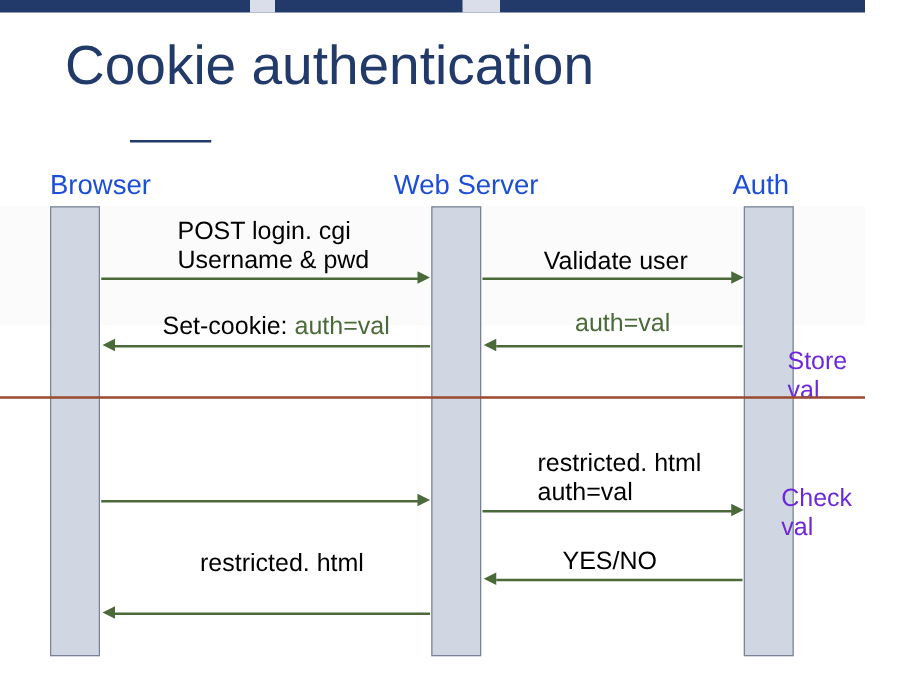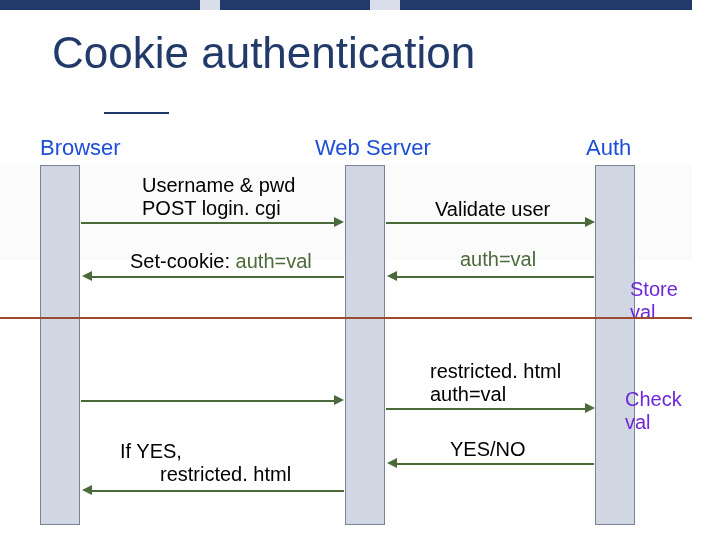--- a/index.html
+++ b/index.html
@@ -42,22 +42,22 @@
 <span class="lane-label" style="left:315px;top:135px">Web Server</span>
 <span class="lane-label" style="left:586px;top:135px">Auth server</span>
 
 <div class="band" style="top:165px;height:95px"></div>
 
 <div class="lifeline" style="left:40px; top:165px;height:360px"></div>
 <div class="lifeline" style="left:345px;top:165px;height:360px"></div>
 <div class="lifeline" style="left:595px;top:165px;height:360px"></div>
 
 <div class="msg" style="left:142px;top:174px">
+  <div>POST login. cgi</div>
   <div>Username &amp; pwd</div>
-  <div>POST login. cgi</div>
 </div>
 <div class="arrow-line" style="left:81px;top:222px;width:254px"></div>
 <div class="arrow-head right" style="left:334px;top:217px"></div>
 
 <span class="msg" style="left:435px;top:198px">Validate user</span>
 <div class="arrow-line" style="left:386px;top:222px;width:200px"></div>
 <div class="arrow-head right" style="left:585px;top:217px"></div>
 
 <div class="msg" style="left:130px;top:250px">
   <span>Set-cookie: </span><span class="authval">auth=val</span>
@@ -83,19 +83,18 @@
 <div class="arrow-line" style="left:386px;top:408px;width:200px"></div>
 <div class="arrow-head right" style="left:585px;top:403px"></div>
 
 <span class="side" style="left:625px;top:388px">Check val</span>
 
 <span class="msg" style="left:450px;top:438px">YES/NO</span>
 <div class="arrow-line" style="left:397px;top:463px;width:197px"></div>
 <div class="arrow-head left" style="left:387px;top:458px"></div>
 
 <div class="msg" style="left:120px;top:440px">
-  <div>If YES,</div>
   <div style="padding-left:40px">restricted. html</div>
 </div>
 <div class="arrow-line" style="left:92px;top:490px;width:252px"></div>
 <div class="arrow-head left" style="left:82px;top:485px"></div>
 
 </div>
 
 </body></html>

